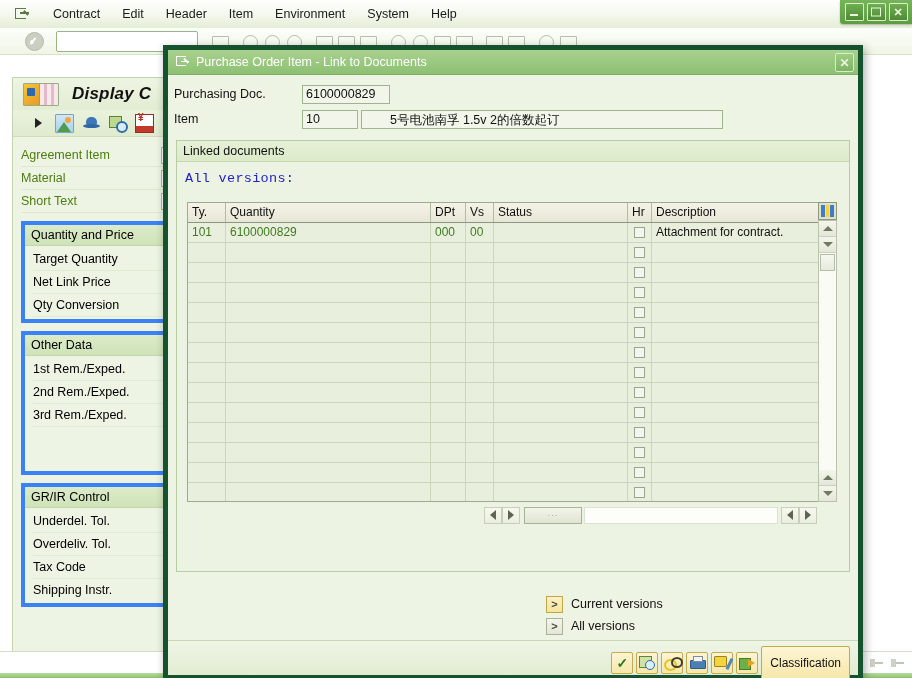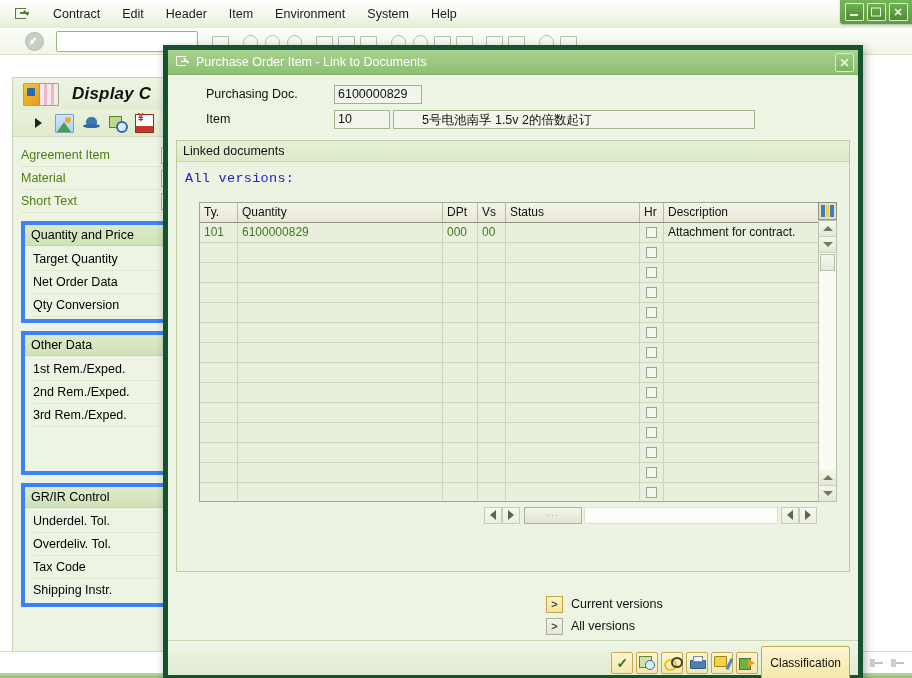--- a/index.html
+++ b/index.html
@@ -189,21 +189,21 @@
   .dlg-close{
     position:absolute;right:4px;top:3px;width:17px;height:17px;
     border:1px solid #d6eec5;border-radius:2px;
     background:linear-gradient(180deg,#9ecd84 0%,#7fb266 100%);
     cursor:pointer;display:flex;align-items:center;justify-content:center;
     color:#e9f8de;font-size:12px;font-weight:bold;line-height:1;
   }
 
   
   .dlg-hdr{padding:8px 0 0 6px;}
-  .hrow{display:flex;align-items:center;height:22px;margin-bottom:3px;margin-left:32px;}
+  .hrow{display:flex;align-items:center;height:22px;margin-bottom:3px;}
   .hrow .hlab{width:128px;font-size:12.5px;color:#111;}
   .hinput{
     height:19px;background:#f2f5ea;border:1px solid #9fb58c;box-sizing:border-box;
     font-size:12.5px;padding:1px 3px;color:#111;white-space:nowrap;overflow:hidden;
     font-family:"Liberation Sans", sans-serif;
   }
   .hinput.doc{width:88px;}
   .hinput.item{width:56px;}
   .hinput.desc{width:362px;margin-left:3px;padding-left:28px;}
 
@@ -216,21 +216,21 @@
     height:20px;background:linear-gradient(180deg,#e6f0d7 0%,#dceac9 100%);
     border-bottom:1px solid #c5d7af;display:flex;align-items:center;padding-left:6px;
     font-size:12.5px;color:#111;
   }
   .all-versions-lbl{
     margin:9px 0 0 8px;font-size:13.5px;color:#2222c8;
     font-family:"Liberation Mono", monospace;letter-spacing:.3px;
   }
 
   
-  .tbl-wrap{position:absolute;left:22px;top:61px;width:634px;height:300px;}
+  .tbl-wrap{position:absolute;left:10px;top:61px;width:634px;height:300px;}
   .tbl-head{
     display:flex;height:21px;background:linear-gradient(180deg,#f4f3e7 0%,#e7e6d6 100%);
     border:1px solid #9fa890;box-sizing:border-box;border-bottom:1px solid #8e9880;
   }
   .th{
     font-size:12px;color:#111;padding:2px 0 0 4px;box-sizing:border-box;
     border-right:1px solid #b3bba5;overflow:hidden;white-space:nowrap;
   }
   .th.last{border-right:none;}
   .col-ty{width:38px;}
@@ -465,21 +465,21 @@
       </div>
 
       <div class="grp">
         <div class="grp-hd">Quantity and Price</div>
         <div class="grp-body">
           <div class="grow">
             <span class="lab">Target Quantity</span>
             <span class="fld">9</span>
           </div>
           <div class="grow">
-            <span class="lab">Net Order Data</span>
+            <span class="lab">Net Link Price</span>
             <span class="fld">1</span>
           </div>
           <div class="grow">
             <span class="lab">Qty Conversion</span>
             <span class="fld">1</span>
           </div>
         </div>
       </div>
 
       <div class="grp">

